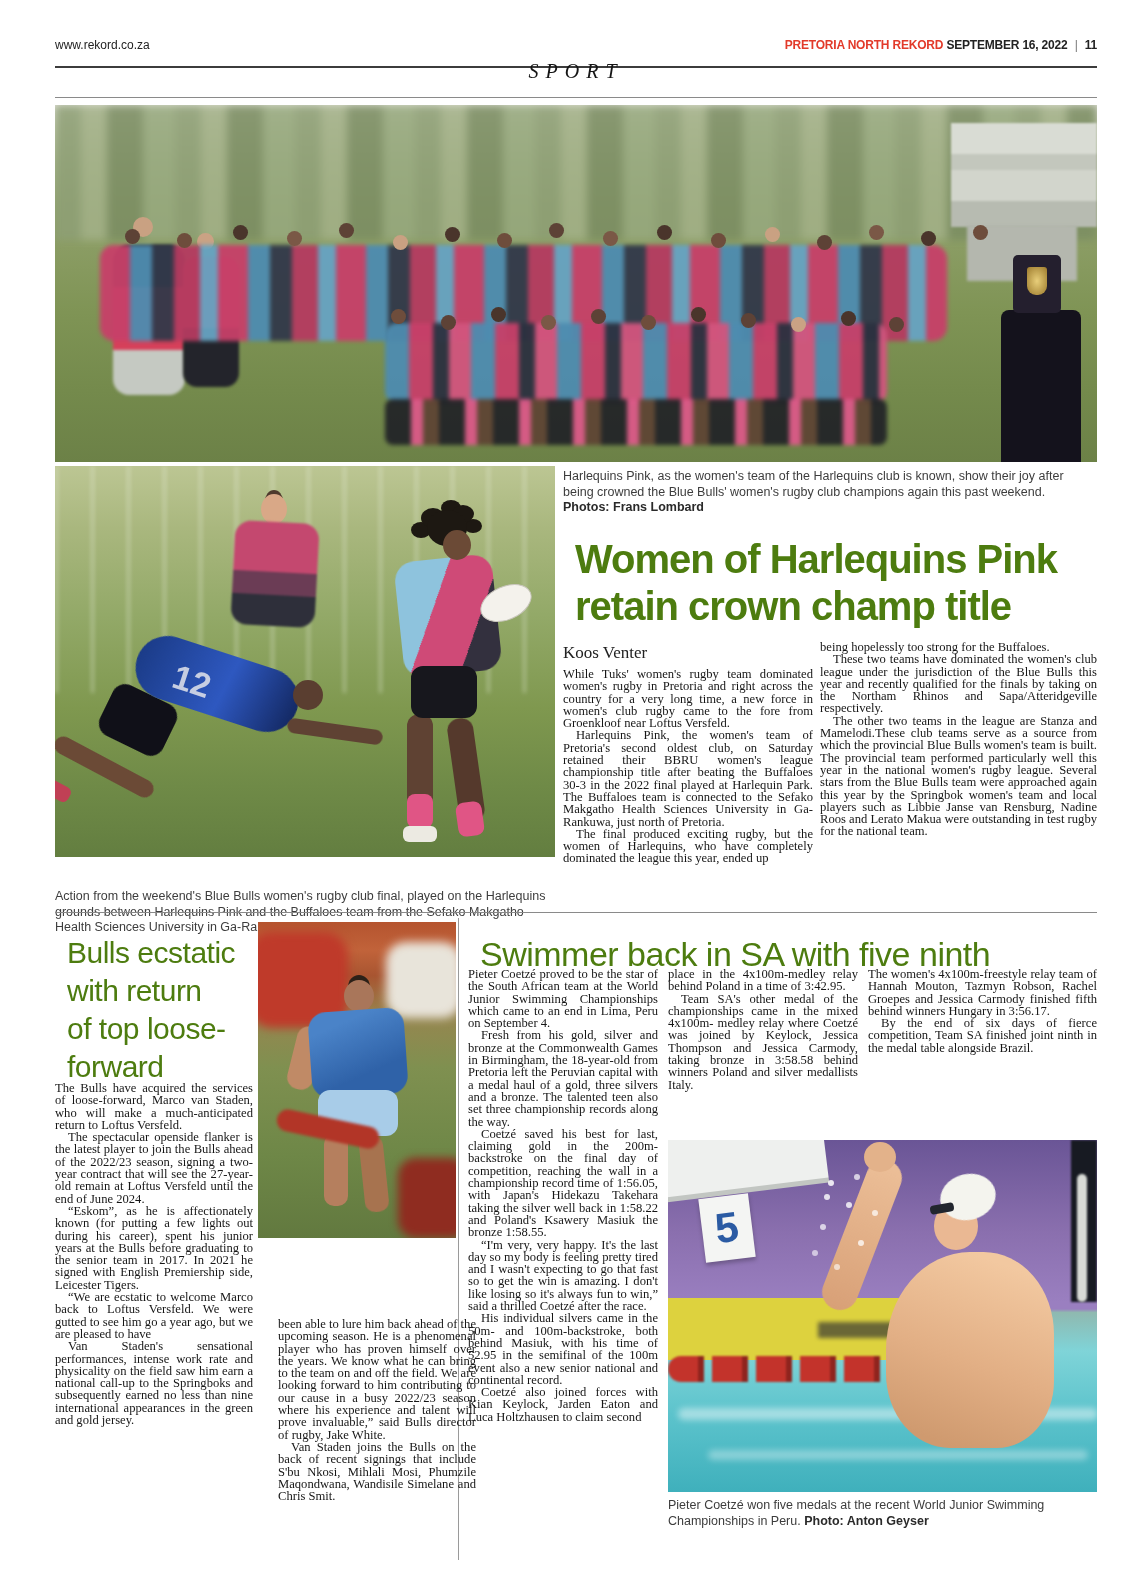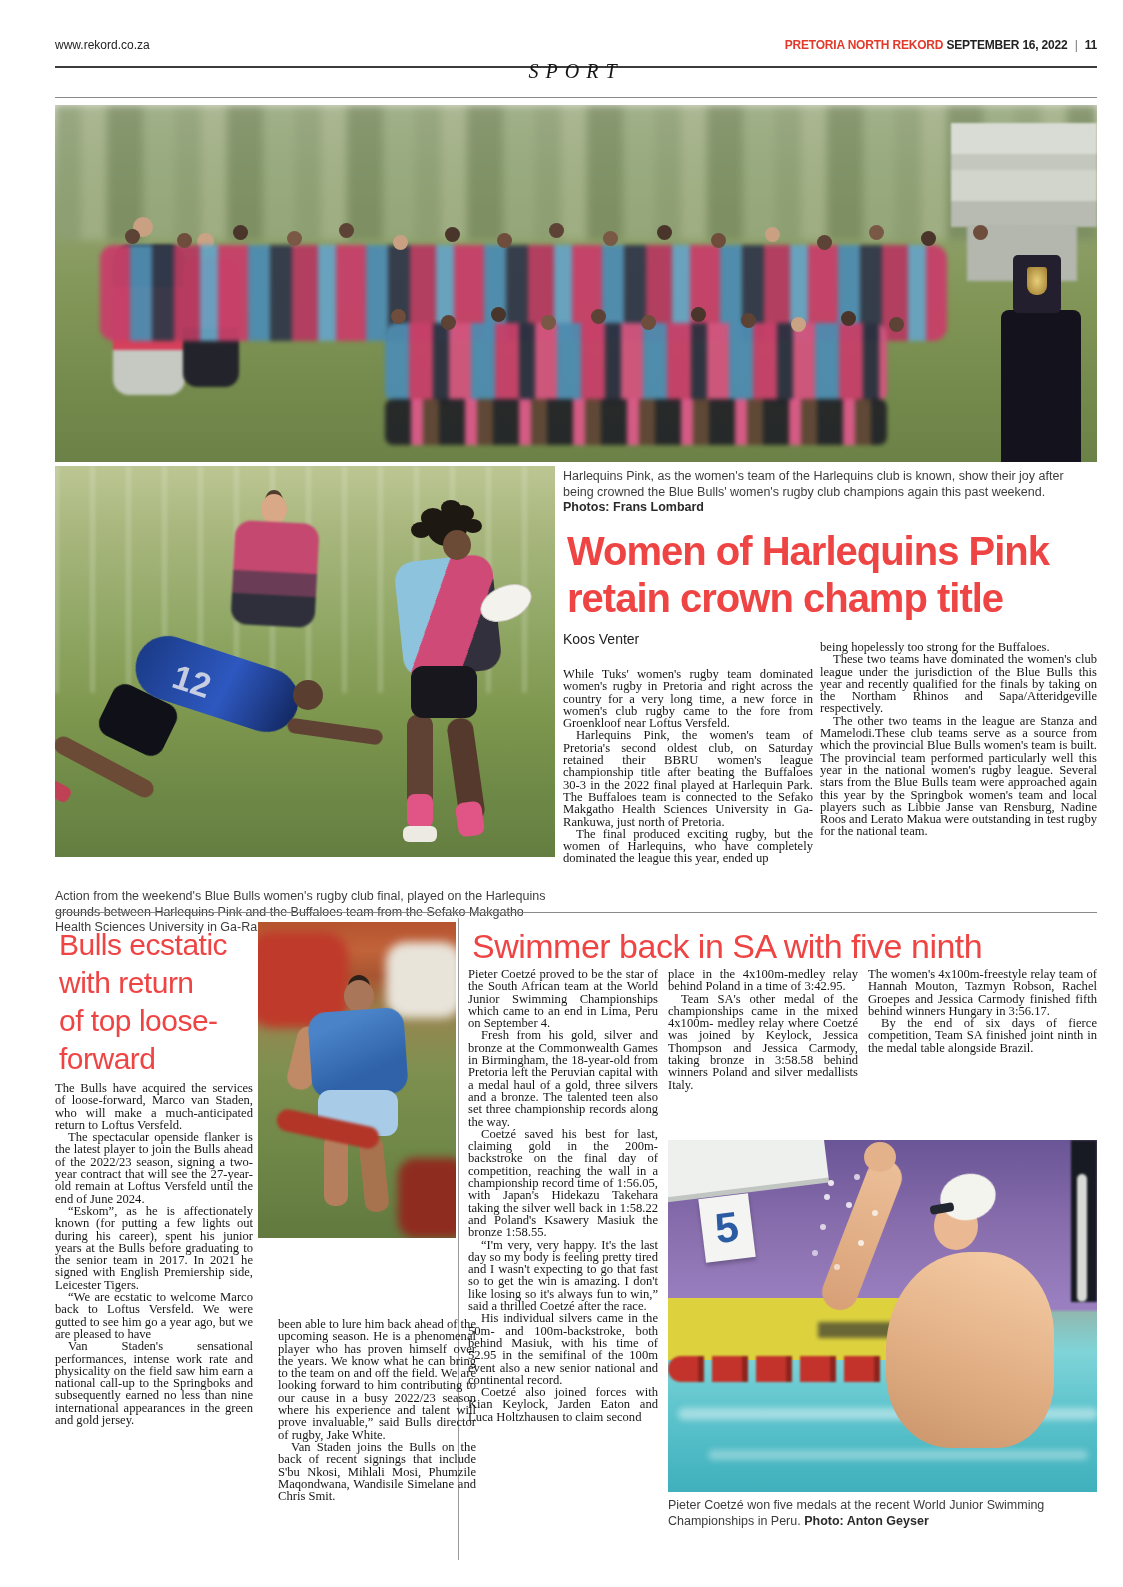--- a/index.html
+++ b/index.html
@@ -16,23 +16,23 @@
   .rule{background:#3c3c3c;height:2px;left:55px;width:1042px;}
   .rule.thin{height:1px;background:#8a8a8a;}
   #sport{left:55px;top:60px;width:1042px;text-align:center;font-family:"Liberation Serif",serif;
          font-size:20px;letter-spacing:7px;color:#151515;font-style:italic;}
 
   
   .caption{font-family:"Liberation Sans",sans-serif;font-size:12.5px;line-height:15.5px;color:#3d3d3d;}
   .caption .credit{font-weight:bold;color:#2a2a2a;}
   .body-col p{margin:0;font-size:12.6px;line-height:12.3px;text-align:justify;color:#161616;}
   .body-col p + p{text-indent:13px;}
-  .byline{font-family:Liberation Sans, sans-serif;font-size:14px;color:#222;}
-
-  h1,h2{margin:4px;font-family:"Liberation Sans",sans-serif;font-weight:bold;color:#ef4444;white-space:pre-line;}
+  .byline{font-family:Liberation Serif, serif;font-size:17px;color:#222;margin-top:12px;}
+
+  h1,h2{margin:12px;font-family:"Liberation Sans",sans-serif;font-weight:bold;color:#4d7c0f;white-space:pre-line;}
   #main-hl{font-size:40px;line-height:47px;letter-spacing:-1px;}
   #bulls-hl{font-size:30px;line-height:38px;letter-spacing:-.5px;font-weight:normal;}
   #swim-hl{font-size:34px;line-height:40px;letter-spacing:-.5px;font-weight:normal;white-space:nowrap;}
 
   .vrule{width:1px;background:#9a9a9a;}
 
   
   .photo{overflow:hidden;}
   .ph{position:absolute;}
 

